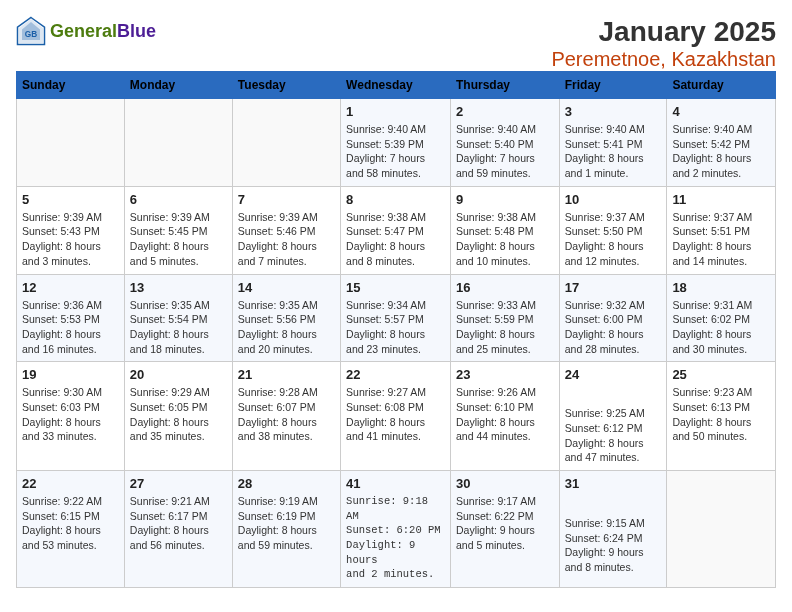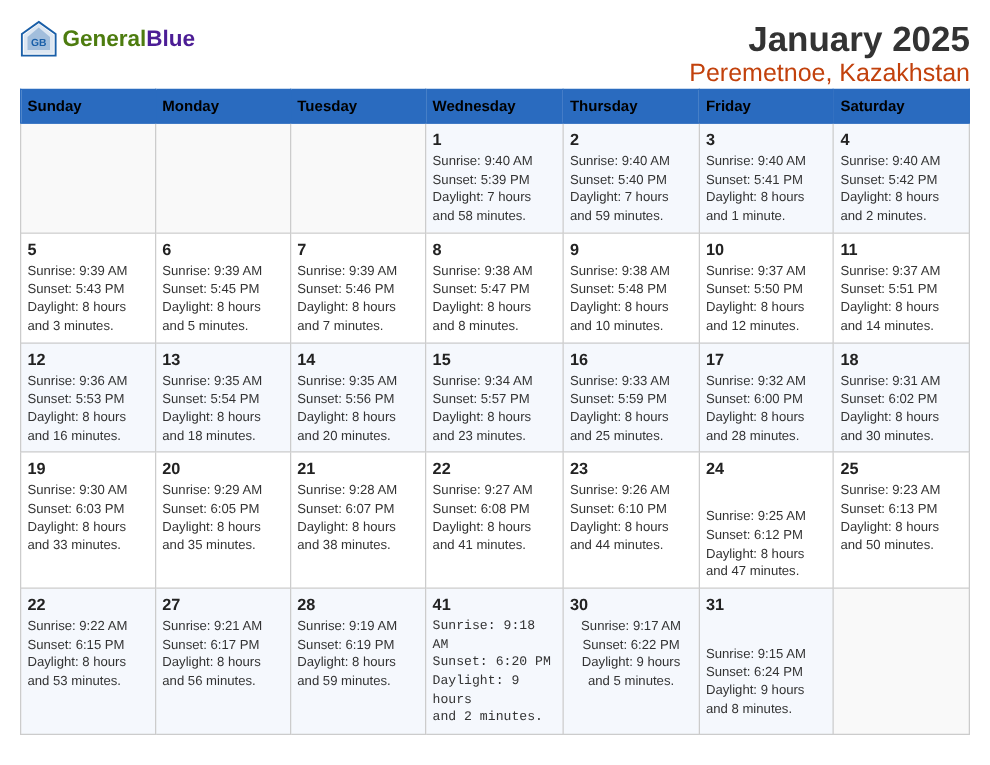--- a/index.html
+++ b/index.html
@@ -325,21 +325,21 @@
         </td>
         <td>
           <span class="day-num">41</span>
           <div class="day-info" style="white-space: pre-line; font-family: Liberation Mono, monospace;">Sunrise: 9:18 AM
 Sunset: 6:20 PM
 Daylight: 9 hours
 and 2 minutes.</div>
         </td>
         <td>
           <span class="day-num">30</span>
-          <div class="day-info" style="white-space: pre-line; text-align: center;">Sunrise: 9:17 AM
+          <div class="day-info" style="white-space: pre-line;">Sunrise: 9:17 AM
 Sunset: 6:22 PM
 Daylight: 9 hours
 and 5 minutes.</div>
         </td>
         <td>
           <span class="day-num">31</span>
           <div class="day-info" style="white-space: pre-line; margin-top: 25px;">Sunrise: 9:15 AM
 Sunset: 6:24 PM
 Daylight: 9 hours
 and 8 minutes.</div>

